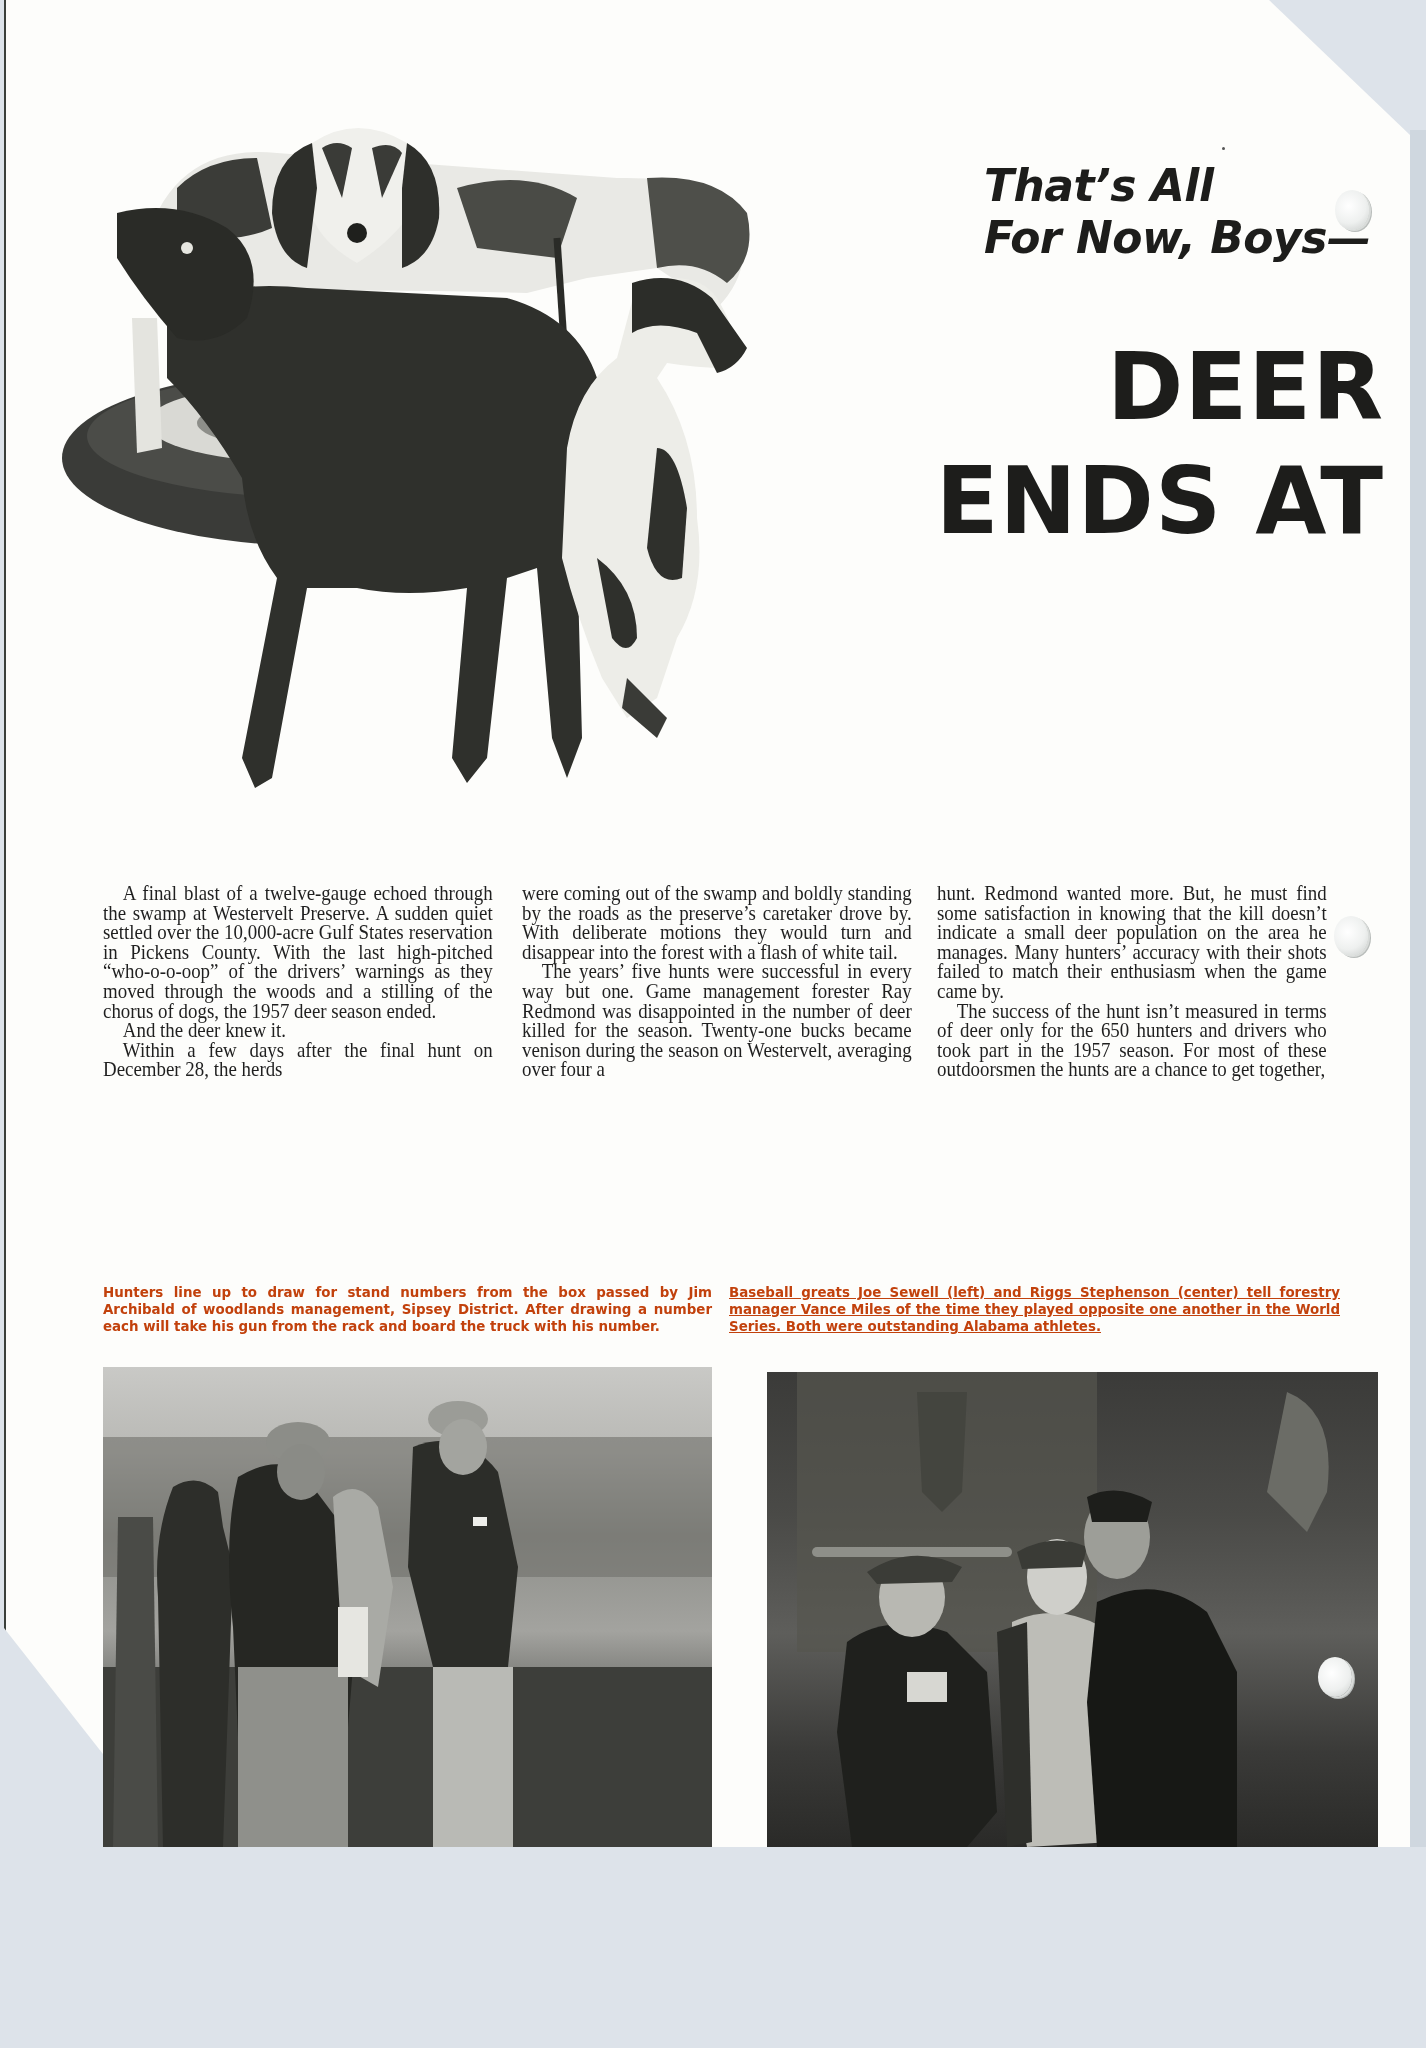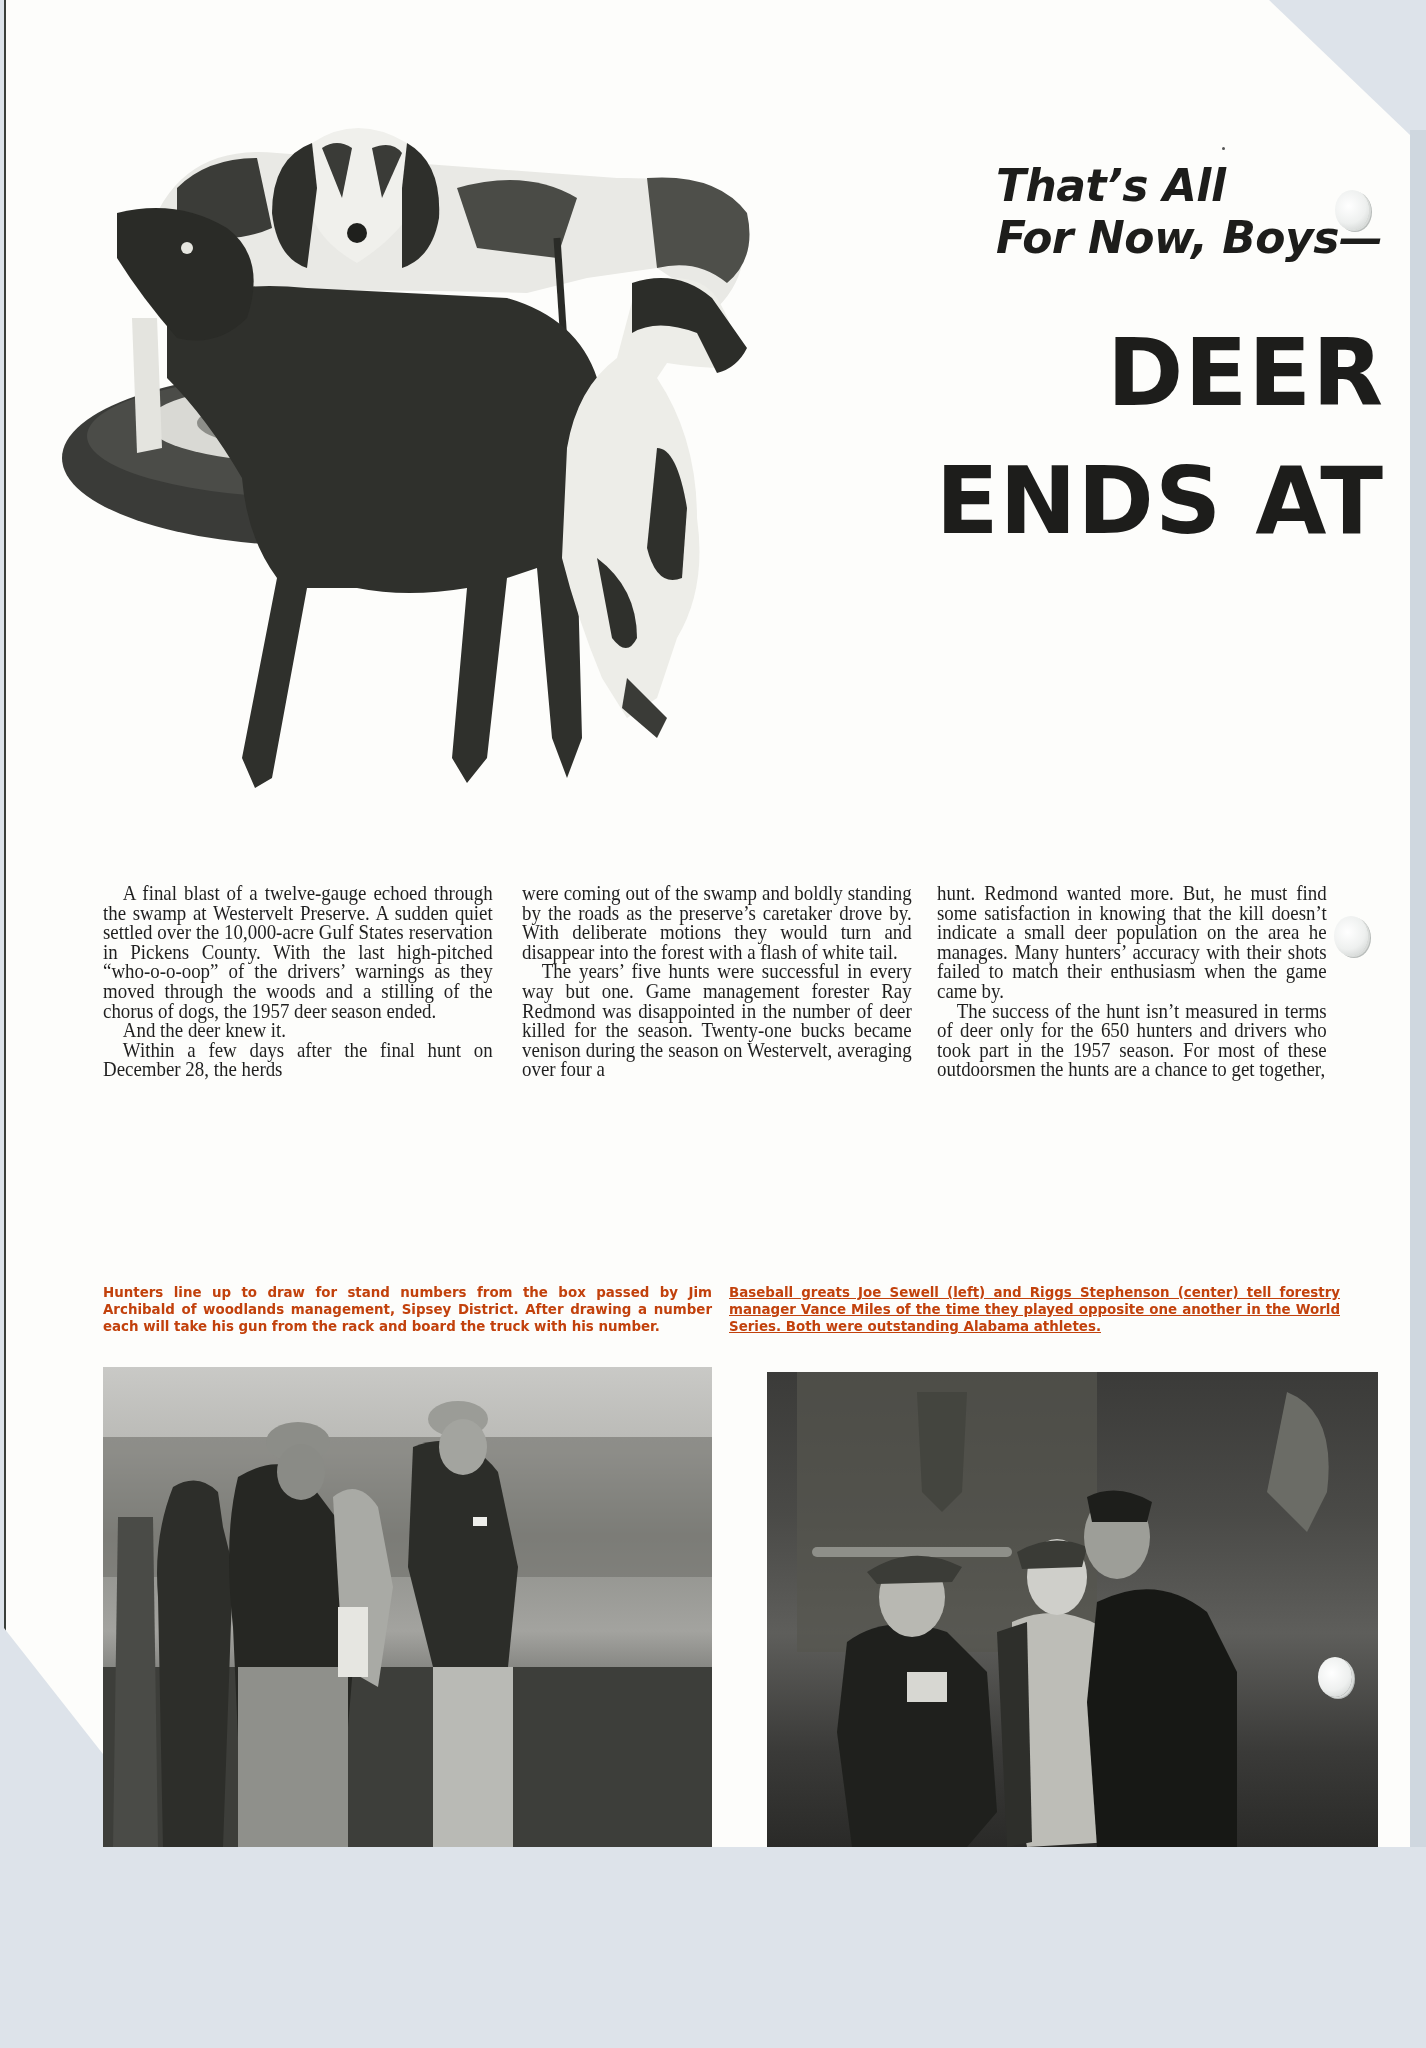--- a/index.html
+++ b/index.html
@@ -38,34 +38,33 @@
       position: absolute;
       left: 984px;
       top: 160px;
       font-family: "DejaVu Sans", sans-serif;
       font-style: italic;
       font-weight: bold;
       font-size: 44px;
       line-height: 52px;
       color: #1d1d1b;
       letter-spacing: -0.5px;
-      margin-left: 12px;
     }
     .headline {
       position: absolute;
       right: 42px;
       text-align: right;
       font-family: "DejaVu Sans", sans-serif;
       font-weight: bold;
       font-size: 92px;
       line-height: 100px;
       color: #1d1d1b;
       letter-spacing: 1px;
     }
-    .headline.l1 { top: 324px; }
+    .headline.l1 { top: 338px; }
     .headline.l2 { top: 452px; }
 
     
     .dog-photo {
       position: absolute;
       left: 57px;
       top: 118px;
       width: 823px;
       height: 722px;
     }

